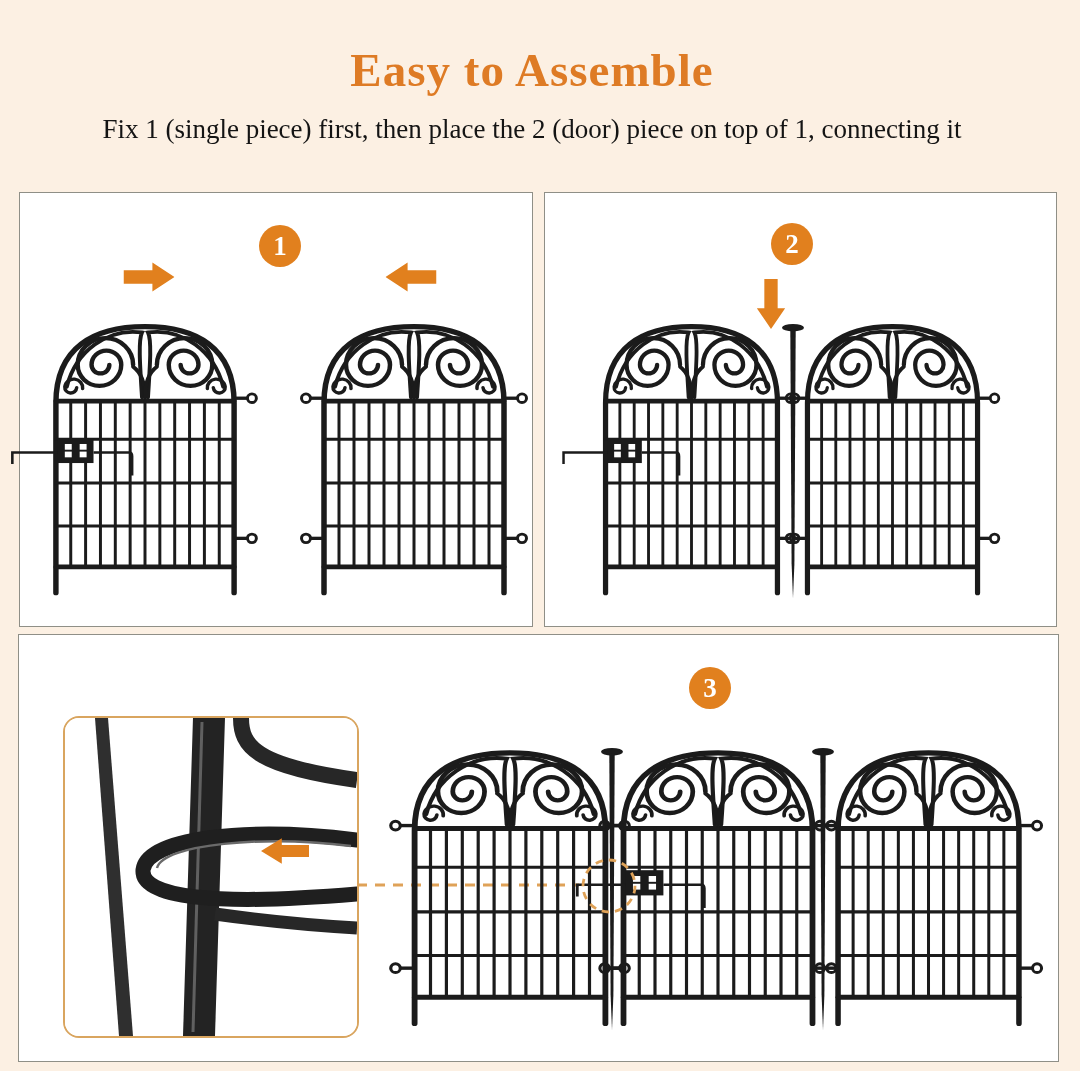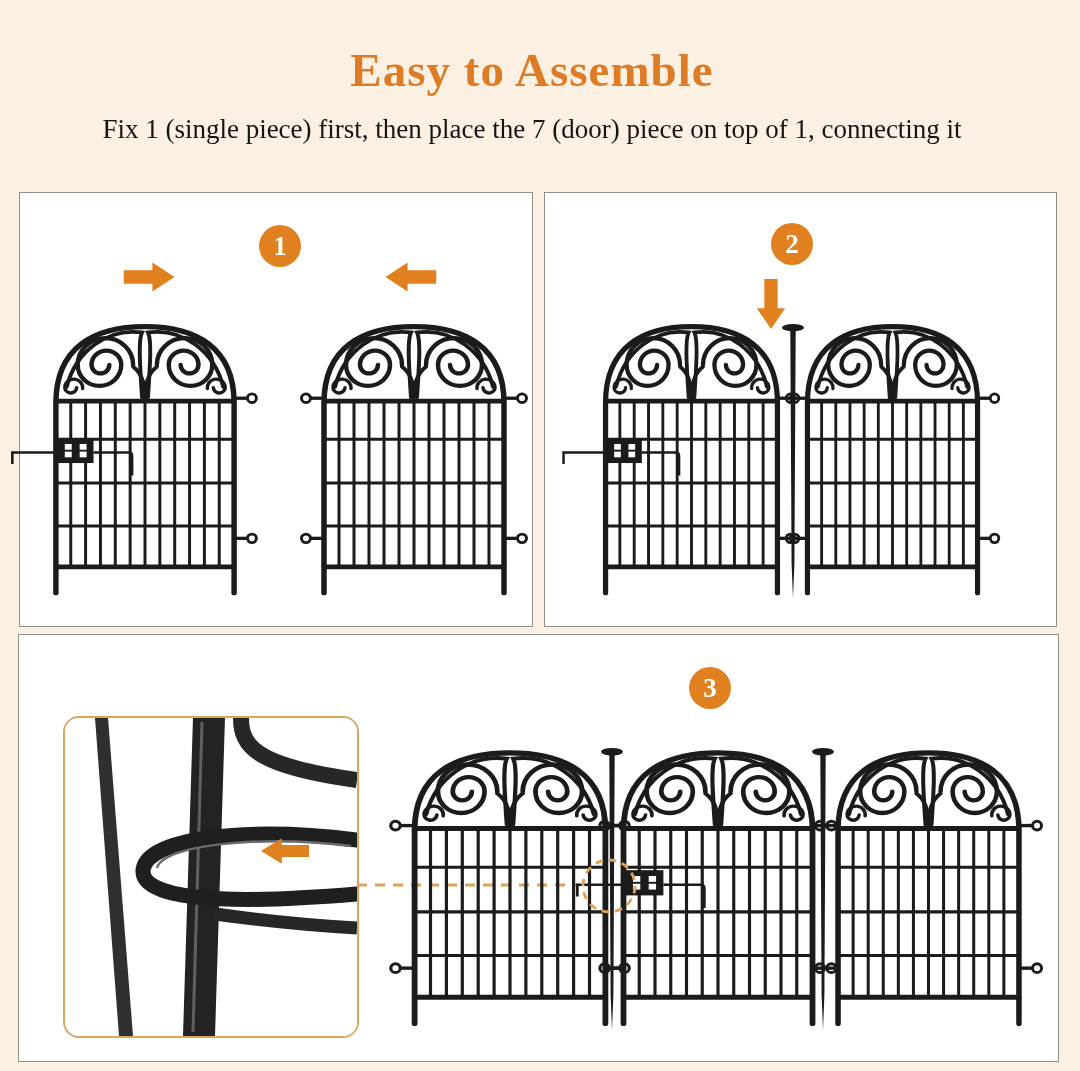--- a/index.html
+++ b/index.html
@@ -112,21 +112,21 @@
         <path d="M0,20 L26,3 V12 H60 V28 H26 V37 Z" fill="var(--c-accent,#e1801e)"></path>
       </symbol>
       <symbol id="sym-arrow-down" viewBox="0 0 40 60" preserveAspectRatio="none">
         <path d="M20,60 L3,35 H12 V0 H28 V35 H37 Z" fill="var(--c-accent,#e1801e)"></path>
       </symbol>
     </defs>
   </svg>
 
   <div class="hdr">
     <h1>Easy to Assemble</h1>
-    <p>Fix 1 (single piece) first, then place the 7 (door) piece on top of 1, connecting it</p>
+    <p>Fix 1 (single piece) first, then place the 2 (door) piece on top of 1, connecting it</p>
   </div>
 
   <section class="panel panel-a">
     <div class="badge" style="left:239px;top:32px;">
       <span>1</span>
     </div>
     <svg class="abs" style="left:103px;top:67px;width:52px;height:34px;" viewBox="0 0 60 40">
         <use href="#sym-arrow-right"></use>
       </svg>
     <svg class="abs" style="left:365px;top:67px;width:52px;height:34px;" viewBox="0 0 60 40">

